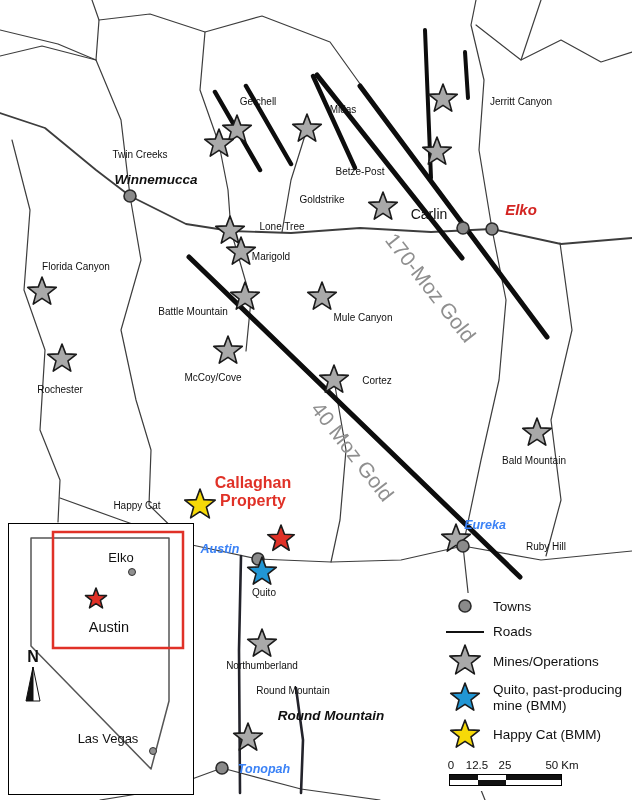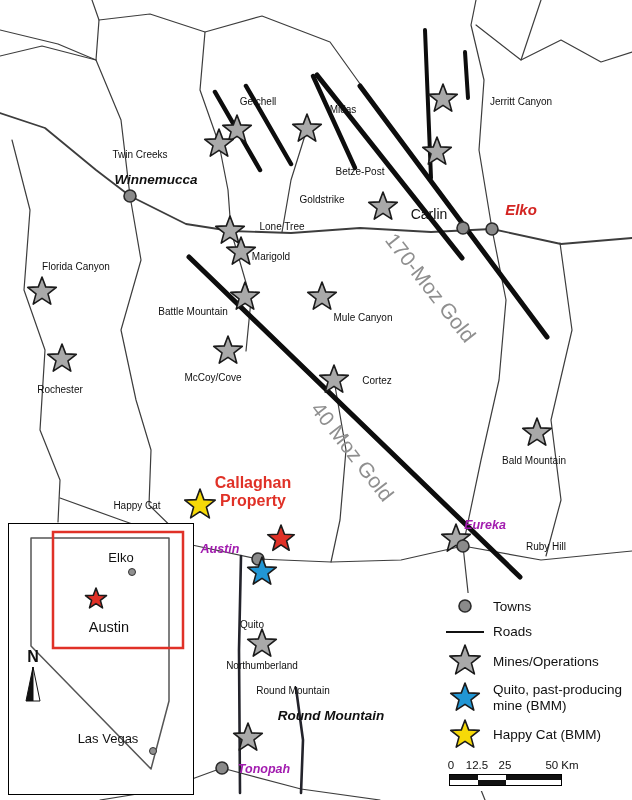--- a/index.html
+++ b/index.html
@@ -5,21 +5,21 @@
   * { margin:0; padding:0; box-sizing:border-box; }
   body { font-family:"Liberation Sans", sans-serif; background:#fff; }
   .stage { position:relative; width:632px; height:800px; background:#fff; overflow:hidden; }
   .stage > svg.base { position:absolute; left:0; top:0; z-index:1; }
   #markers { position:absolute; inset:0; z-index:2; pointer-events:none; }
   .lbl { position:absolute; transform:translate(-50%,-50%); white-space:nowrap; text-align:center; line-height:1.08; }
   .mine-label { font-size:10px; color:#101010; }
   .town-black { font-size:13.5px; font-weight:bold; font-style:italic; color:#101010; }
   .town-plain { font-size:14px; color:#101010; }
   .town-red { font-size:15px; font-weight:bold; font-style:italic; color:#d32522; }
-  .town-red-sm { font-size:12.5px; font-weight:bold; font-style:italic; color:#a21caf; }
+  .town-red-sm { font-size:12.5px; font-weight:bold; font-style:italic; color:#3b82f6; }
   .callaghan-label { font-size:16px; font-weight:bold; color:#e03127; line-height:1.1; }
   .trend { font-size:21px; color:#8f8f8f; }
 
   .road { fill:none; stroke:#3d3d3d; stroke-width:1.2; stroke-linejoin:round; stroke-linecap:round; }
   .road.main { stroke-width:1.8; }
   .dkroad { fill:none; stroke:#23232b; stroke-width:2.6; stroke-linecap:round; }
   .goldline { fill:none; stroke:#0d0d0d; stroke-width:5; stroke-linecap:round; }
   .goldline.thin { stroke-width:4.5; }
   .goldline.vthin { stroke-width:4; }
 
@@ -137,21 +137,21 @@
       <div class="lbl mine-label" style="left: 293px; top: 691px;">Round Mountain</div>
       <div class="lbl town-black" style="left: 156px; top: 180px;">Winnemucca</div>
       <div class="lbl town-plain" style="left: 429px; top: 215px;">Carlin</div>
       <div class="lbl town-red" style="left: 521px; top: 210px;">Elko</div>
       <div class="lbl town-red-sm" style="left: 485px; top: 526px;">Eureka</div>
       <div class="lbl town-red-sm" style="left: 220px; top: 550px;">Austin</div>
       <div class="lbl town-black" style="left: 331px; top: 716px;">Round Mountain</div>
       <div class="lbl town-red-sm" style="left: 264px; top: 770px;">Tonopah</div>
       <div class="lbl callaghan-label" style="left: 253px; top: 492px; width: 116px; white-space: normal;">Callaghan Property</div>
       <div class="lbl mine-label" style="left: 137px; top: 506px;">Happy Cat</div>
-      <div class="lbl mine-label" style="left: 252px; top: 593px; margin-top: 32px;">Quito</div>
+      <div class="lbl mine-label" style="left: 264px; top: 593px;">Quito</div>
       <div class="lbl trend" style="left: 430px; top: 288px; color: rgb(143, 143, 143); transform: translate(-50%, -50%) rotate(52deg);">170-Moz Gold</div>
       <div class="lbl trend" style="left: 352px; top: 452px; color: rgb(143, 143, 143); transform: translate(-50%, -50%) rotate(52deg);">40 Moz Gold</div>
     </div>
 
   <div class="legend">
     <div class="lrow" style="height:26px">
       <span class="licon">
           <svg width="16" height="16">
             <circle cx="8" cy="8" r="6" fill="#8a8a8a" stroke="#2b2b2b" stroke-width="1.6"></circle>
           </svg>

